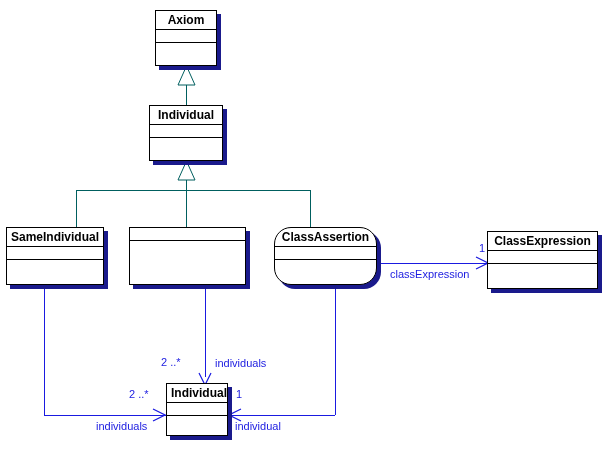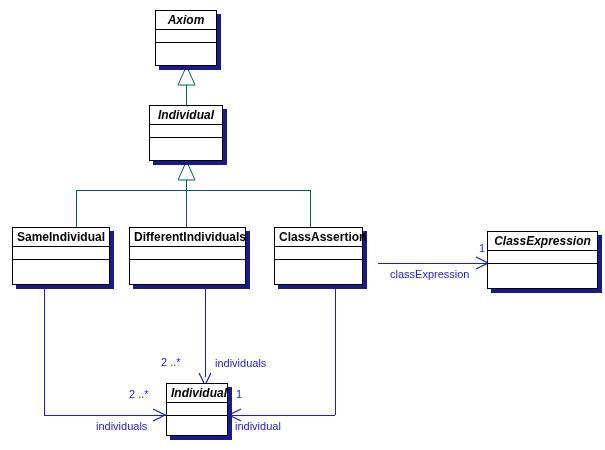--- a/index.html
+++ b/index.html
@@ -30,21 +30,20 @@
     text-align: center;
     font-size: 12px;
     font-weight: bold;
     color: #000000;
     line-height: 1;
     padding: 3px 4px 3px 4px;
     border-bottom: 1px solid #000000;
     white-space: nowrap;
   }
   .uml-class.abstract .uml-name {
-    font-style: italic;
   }
   .uml-attrs {
     box-sizing: border-box;
     height: 13px;
     border-bottom: 1px solid #000000;
   }
   .uml-ops {
     box-sizing: border-box;
     height: 24px;
   }
@@ -144,33 +143,32 @@
     <div class="uml-attrs"></div>
     <div class="uml-ops"></div>
   </div>
 
   <div class="uml-class abstract" style="left:149px; top:105px; width:74px; height:56px;">
     <div class="uml-name">Individual</div>
     <div class="uml-attrs"></div>
     <div class="uml-ops"></div>
   </div>
 
-  <div class="uml-class" style="left:12px; top:227px; width:98px; height:58px;">
+  <div class="uml-class" style="left:6px; top:227px; width:98px; height:58px;">
     <div class="uml-name">SameIndividual</div>
     <div class="uml-attrs"></div>
     <div class="uml-ops"></div>
   </div>
 
   <div class="uml-class" style="left:129px; top:227px; width:117px; height:58px;">
-    <div class="uml-name">DifferentIndividuals</div>
     <div class="uml-attrs"></div>
     <div class="uml-ops"></div>
   </div>
 
-  <div class="uml-class" style="left:274px; top:227px; width:89px; height:58px;">
+  <div class="uml-class" style="left:274px; top:227px; width:103px; height:58px;border-radius:17px;">
     <div class="uml-name">ClassAssertion</div>
     <div class="uml-attrs"></div>
     <div class="uml-ops"></div>
   </div>
 
   <div class="uml-class abstract" style="left:487px; top:231px; width:111px; height:58px;">
     <div class="uml-name">ClassExpression</div>
     <div class="uml-attrs"></div>
     <div class="uml-ops"></div>
   </div>

